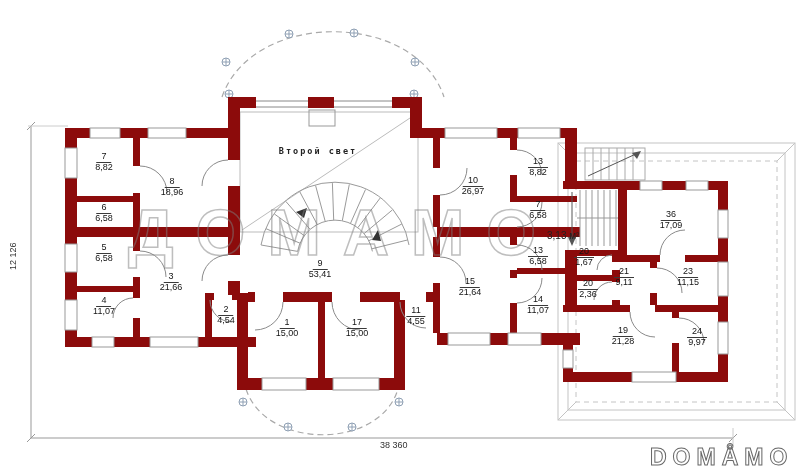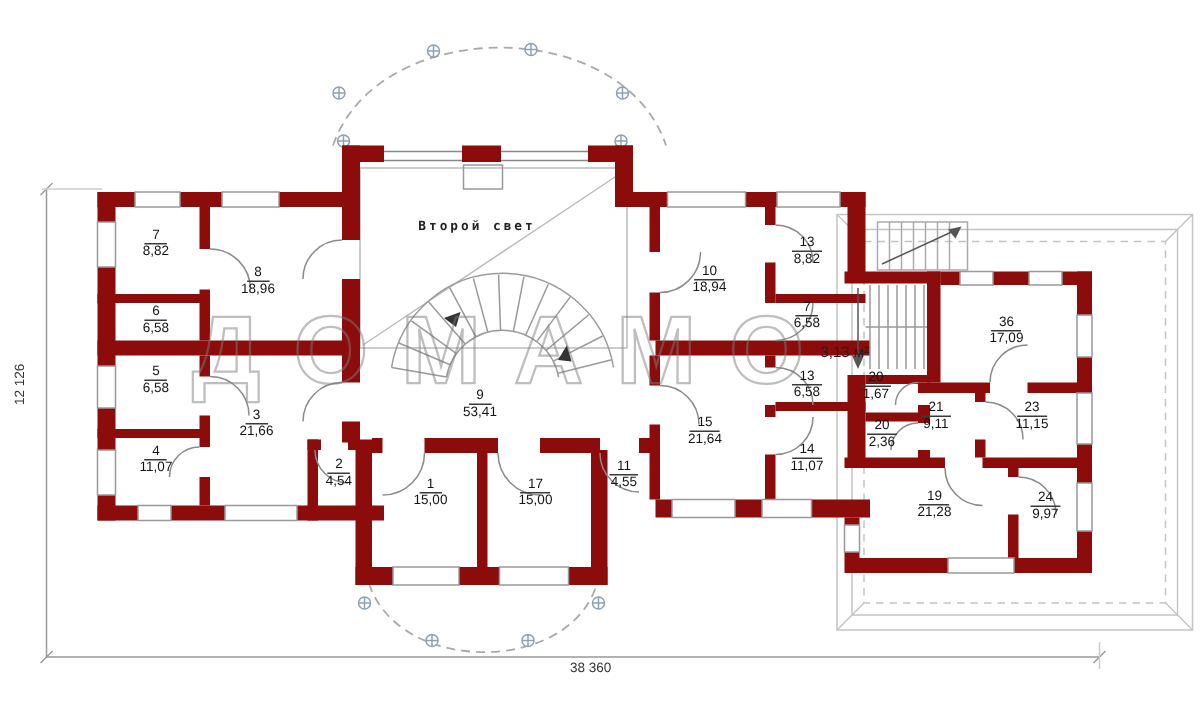--- a/index.html
+++ b/index.html
@@ -297,31 +297,32 @@
     <line x1="733" y1="428" x2="733" y2="446" stroke="#cccccc"></line>
   </g>
 </svg>
 
 <div class="wm">ДОМАМО</div>
 
 <div class="second-light">Второй свет</div>
 <div class="stair-area">3,13 м²</div>
 <div class="dim-bottom">38 360</div>
 <div class="dim-left">12 126</div>
+<div class="logo">DOMÅMO</div>
 
 <div class="rl" style="left:287px;top:318px"><span class="num">1</span><span class="area">15,00</span></div>
 <div class="rl" style="left:226px;top:305px"><span class="num">2</span><span class="area">4,54</span></div>
 <div class="rl" style="left:171px;top:272px"><span class="num">3</span><span class="area">21,66</span></div>
 <div class="rl" style="left:104px;top:296px"><span class="num">4</span><span class="area">11,07</span></div>
 <div class="rl" style="left:104px;top:243px"><span class="num">5</span><span class="area">6,58</span></div>
 <div class="rl" style="left:104px;top:203px"><span class="num">6</span><span class="area">6,58</span></div>
 <div class="rl" style="left:104px;top:152px"><span class="num">7</span><span class="area">8,82</span></div>
 <div class="rl" style="left:172px;top:177px"><span class="num">8</span><span class="area">18,96</span></div>
 <div class="rl" style="left:320px;top:259px"><span class="num">9</span><span class="area">53,41</span></div>
-<div class="rl" style="left:473px;top:176px"><span class="num">10</span><span class="area">18,94</span></div>
+<div class="rl" style="left:473px;top:176px"><span class="num">10</span><span class="area">26,97</span></div>
 <div class="rl" style="left:538px;top:157px"><span class="num">13</span><span class="area">8,82</span></div>
 <div class="rl" style="left:538px;top:200px"><span class="num">7</span><span class="area">6,58</span></div>
 <div class="rl" style="left:538px;top:246px"><span class="num">13</span><span class="area">6,58</span></div>
 <div class="rl" style="left:538px;top:295px"><span class="num">14</span><span class="area">11,07</span></div>
 <div class="rl" style="left:470px;top:277px"><span class="num">15</span><span class="area">21,64</span></div>
 <div class="rl" style="left:416px;top:306px"><span class="num">11</span><span class="area">4,55</span></div>
 <div class="rl" style="left:357px;top:318px"><span class="num">17</span><span class="area">15,00</span></div>
 <div class="rl" style="left:623px;top:326px"><span class="num">19</span><span class="area">21,28</span></div>
 <div class="rl" style="left:588px;top:279px"><span class="num">20</span><span class="area">2,36</span></div>
 <div class="rl" style="left:584px;top:247px"><span class="num">20</span><span class="area">1,67</span></div>

